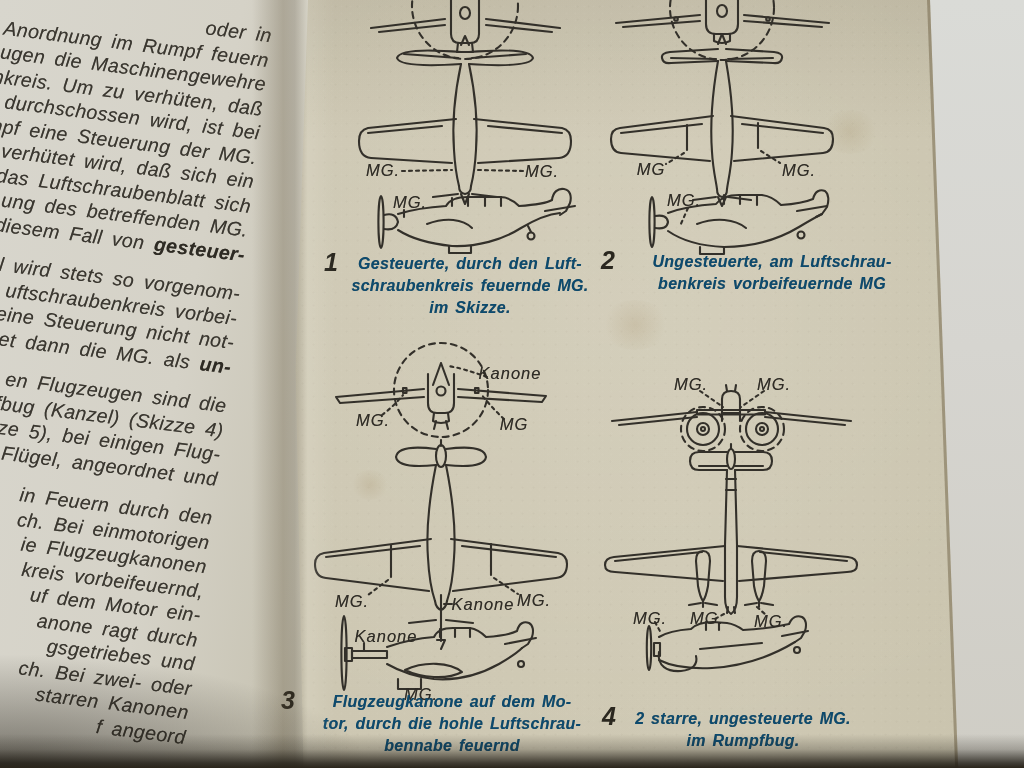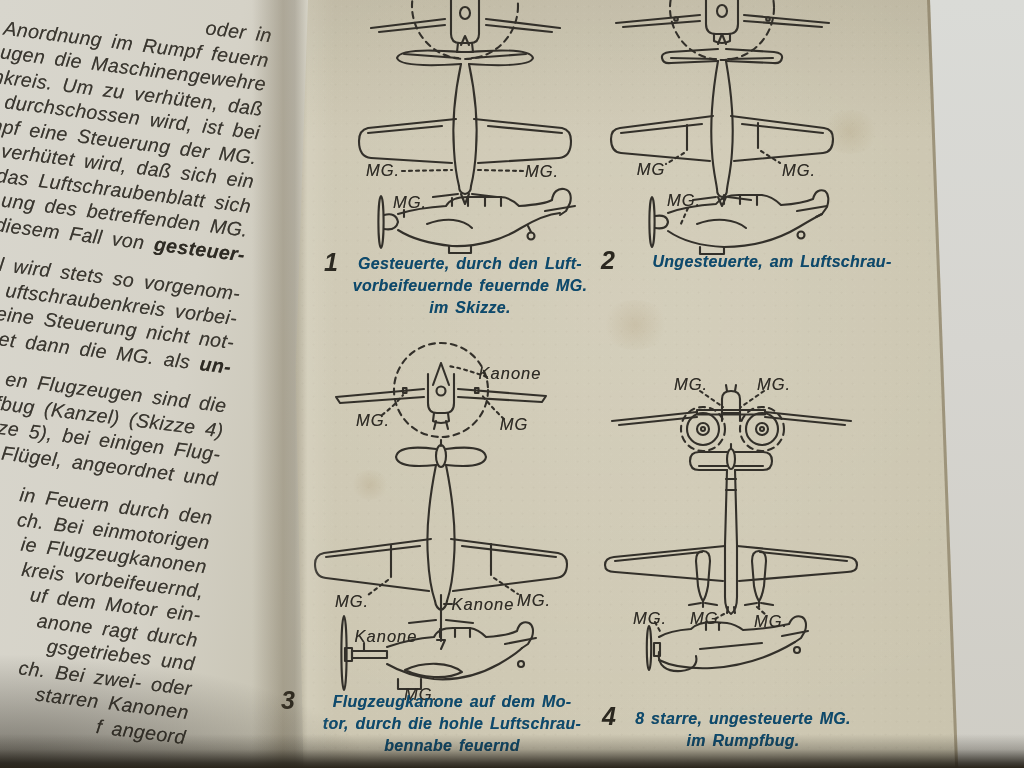--- a/index.html
+++ b/index.html
@@ -294,42 +294,43 @@
   <span class="lbl" style="left:691px;top:384px;">MG.</span>
   <span class="lbl" style="left:774px;top:384px;">MG.</span>
   <span class="lbl" style="left:650px;top:618px;">MG.</span>
   <span class="lbl" style="left:707px;top:618px;">MG.</span>
   <span class="lbl" style="left:771px;top:621px;">MG.</span>
 
   <div class="caption">
     <span class="capnum" style="left:324px;top:248px;">1</span>
     <div class="caplines" style="left:340px;top:253px;width:260px;">
         <div class="capline">Gesteuerte, durch den Luft-</div>
-        <div class="capline">vorbeifeuernde feuernde MG.</div>
+        <div class="capline">schraubenkreis feuernde MG.</div>
         <div class="capline">im Skizze.</div>
       </div>
   </div>
   <div class="caption">
     <span class="capnum" style="left:601px;top:246px;">2</span>
     <div class="caplines" style="left:638px;top:251px;width:268px;">
         <div class="capline">Ungesteuerte, am Luftschrau-</div>
+        <div class="capline">benkreis vorbeifeuernde MG</div>
       </div>
   </div>
   <div class="caption">
     <span class="capnum" style="left:281px;top:686px;">3</span>
     <div class="caplines" style="left:302px;top:691px;width:300px;">
         <div class="capline">Flugzeugkanone auf dem Mo-</div>
         <div class="capline">tor, durch die hohle Luftschrau-</div>
         <div class="capline">bennabe feuernd</div>
       </div>
   </div>
   <div class="caption">
     <span class="capnum" style="left:602px;top:702px;">4</span>
     <div class="caplines" style="left:608px;top:708px;width:270px;">
-        <div class="capline">8 starre, ungesteuerte MG.</div>
+        <div class="capline">2 starre, ungesteuerte MG.</div>
         <div class="capline">im Rumpfbug.</div>
       </div>
   </div>
 
   <div class="spine"></div>
   <div class="underpage"></div>
   <div class="edgeline"></div>
   <div class="corner"></div>
   <div class="bshadow"></div>
 </div>

